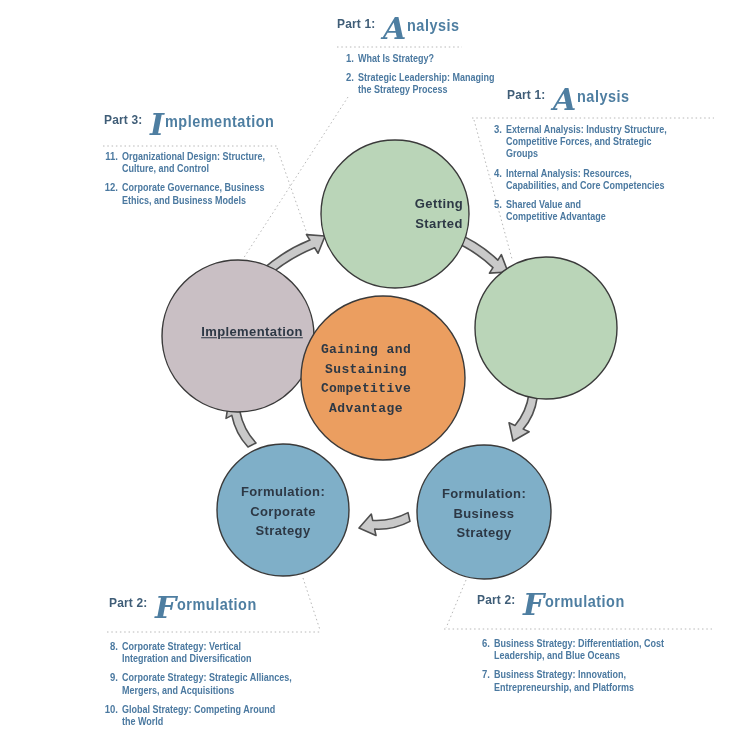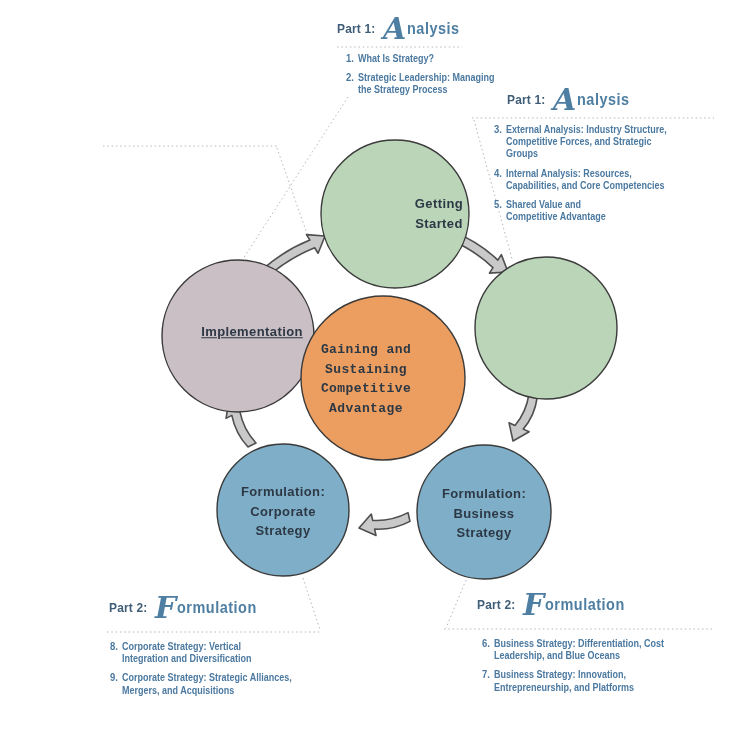--- a/index.html
+++ b/index.html
@@ -1,20 +1,20 @@
 <!DOCTYPE html>
 <html style="--head1: #3f5d77; --head2: #4e7ea1; --item: #4b79a0; --ctext: #2d3845; --dotted: #b8b8b8;"><head>
 <meta charset="utf-8">
 <style>
   html,body{margin:0;padding:0;background:#fff;}
   .stage{position:relative;width:735px;height:729px;background:#fff;overflow:hidden;
          font-family:"Liberation Sans", sans-serif;}
   .stage svg{position:absolute;left:0;top:0;}
   .dot{stroke:var(--dotted,#b8b8b8);stroke-width:1;stroke-dasharray:1.5 2.8;fill:none;}
-  .ptitle{position:absolute;display:flex;align-items:center;white-space:nowrap;}
+  .ptitle{position:absolute;display:flex;align-items:flex-start;white-space:nowrap;}
   .pprefix{font-weight:bold;font-size:13px;color:var(--head1,#3f5d77);letter-spacing:.2px;
            margin-right:4px;transform:scaleX(.92);transform-origin:left bottom;}
   .pbig{font-family:"DejaVu Serif", serif;font-style:italic;font-weight:bold;
         font-size:30px;line-height:.85;color:var(--head2,#4e7ea1);margin-right:1px;}
   .prest{font-weight:bold;font-size:17px;letter-spacing:.6px;color:var(--head2,#4e7ea1);
          transform:scaleX(.85);transform-origin:left bottom;}
   .items{position:absolute;color:var(--item,#4b79a0);font-size:10px;font-weight:bold;
          line-height:1.22;}
   .item{display:flex;margin-bottom:7px;}
   .inum{width:18px;text-align:right;margin-right:4px;flex-shrink:0;transform:scaleX(.95);
@@ -109,36 +109,58 @@
         <span class="itxt">Internal Analysis: Resources,
 Capabilities, and Core Competencies</span>
       </div>
       <div class="item">
         <span class="inum">5.</span>
         <span class="itxt">Shared Value and
 Competitive Advantage</span>
       </div>
     </div>
 
+  <div class="ptitle" style="left:104px;top:112px;">
+    <span class="pprefix">Part 3:</span>
+    <span class="pbig">I</span>
+    <span class="prest">mplementation</span>
+  </div>
+  <div class="items" style="left:100px;top:151px;width:200px;">
+      <div class="item">
+        <span class="inum">11.</span>
+        <span class="itxt">Organizational Design: Structure,
+Culture, and Control</span>
+      </div>
+      <div class="item">
+        <span class="inum">12.</span>
+        <span class="itxt">Corporate Governance, Business
+Ethics, and Business Models</span>
+      </div>
+    </div>
 
   <div class="ptitle" style="left:109px;top:595px;">
     <span class="pprefix">Part 2:</span>
     <span class="pbig">F</span>
     <span class="prest">ormulation</span>
   </div>
   <div class="items" style="left:100px;top:641px;width:240px;">
       <div class="item">
         <span class="inum">8.</span>
         <span class="itxt">Corporate Strategy: Vertical
 Integration and Diversification</span>
       </div>
       <div class="item">
         <span class="inum">9.</span>
         <span class="itxt">Corporate Strategy: Strategic Alliances,
 Mergers, and Acquisitions</span>
+      </div>
+      <div class="item">
+        <span class="inum">10.</span>
+        <span class="itxt">Global Strategy: Competing Around
+the World</span>
       </div>
     </div>
 
   <div class="ptitle" style="left:477px;top:592px;">
     <span class="pprefix">Part 2:</span>
     <span class="pbig">F</span>
     <span class="prest">ormulation</span>
   </div>
   <div class="items" style="left:472px;top:638px;width:240px;">
       <div class="item">

